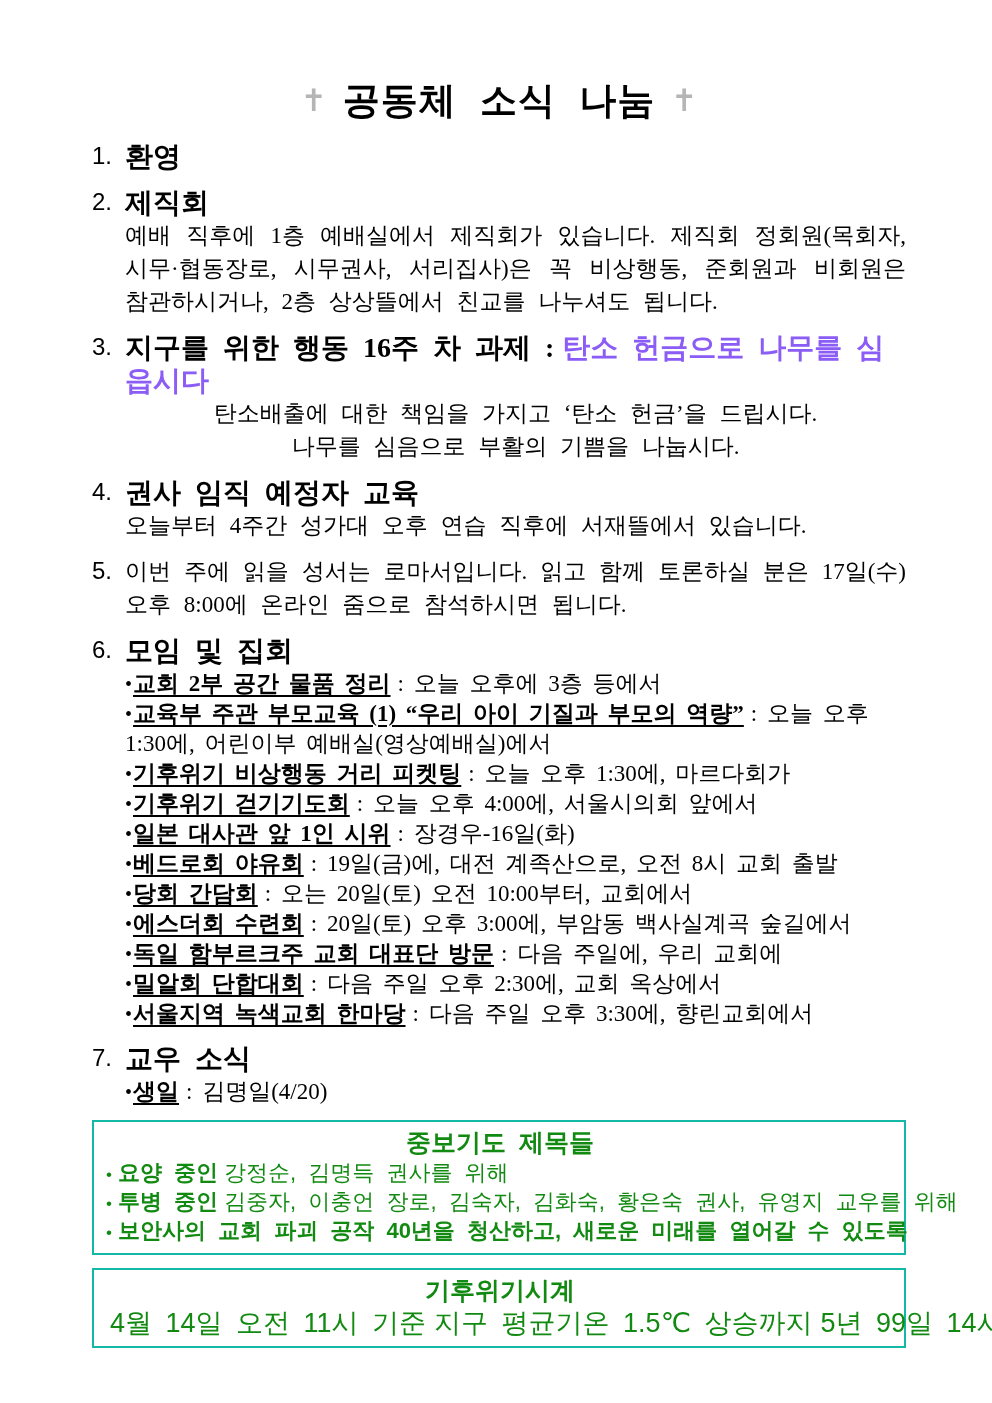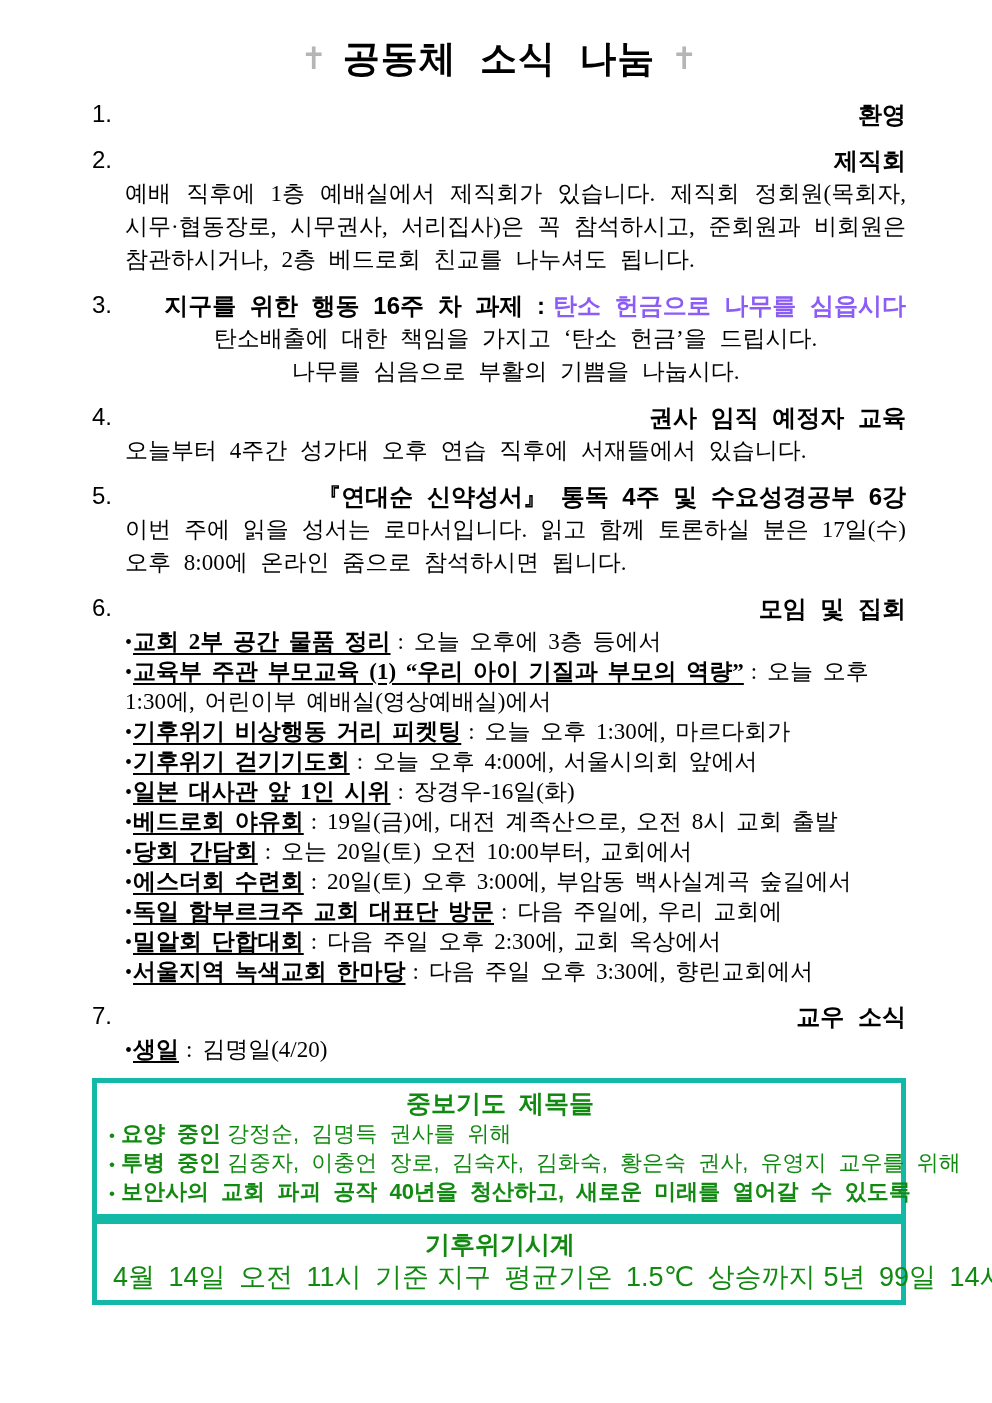--- a/index.html
+++ b/index.html
@@ -1,21 +1,21 @@
 <!DOCTYPE html>
 <html lang="ko"><head>
 <meta charset="utf-8">
 <style>
   html, body { margin: 0; padding: 0; background: #ffffff; }
   .page {
     position: relative;
     width: 992px;
     height: 1403px;
     box-sizing: border-box;
-    padding: 36px 86px 0 92px;
+    padding: 78px 86px 0 92px;
     background: #ffffff;
     color: #000000;
     font-family: "Liberation Serif", "DejaVu Serif", serif;
     overflow: hidden;
   }
   
   .doc-title {
     text-align: center;
     font-family: "Liberation Sans", "DejaVu Sans", sans-serif;
     font-weight: bold;
@@ -35,26 +35,25 @@
     letter-spacing: 0;
   }
   
   .item { position: relative; padding-left: 33px; margin-bottom: 13px; }
   .item-num {
     position: absolute; left: 0; top: 2px;
     font-family: "Liberation Sans", "DejaVu Sans", sans-serif;
     font-size: 24px;
   }
   .item-heading {
-    font-family: Liberation Sans, sans-serif;
+    font-family: Liberation Serif, serif;
     font-weight: bold;
-    font-size: 24px;
+    font-size: 28px;
     line-height: 33px;
     word-spacing: 7px;
-    text-align: right;
   }
   .item-heading .green-part { margin-left: 8px; }
   .green-part { color: #8b5cf6; }
   .item-body {
     font-size: 23px;
     line-height: 33px;
     text-align: justify;
     word-spacing: 7px;
   }
   .item-body.no-justify { text-align: center; }
@@ -63,21 +62,22 @@
   .bullet { font-size: 23px; line-height: 30px; word-spacing: 4px; }
   .bullet .marker { font-size: 20px; margin-right: 1px; }
   .bullet .lead {
     font-weight: bold;
     text-decoration: underline;
     text-underline-offset: 4px;
   }
   .bullet .rest { margin-left: 7px; }
   
   .box {
-    border: 5px solid #14b8a6;
+    border: 2px solid #14b8a6;
+    margin-top: 13px;
     padding: 3px 10px 7px 12px;
     font-family: "Liberation Sans", "DejaVu Sans", sans-serif;
     color: #128a12;
   }
   .box-title {
     text-align: center;
     font-weight: bold;
     font-size: 25px;
     line-height: 34px;
     word-spacing: 6px;
@@ -110,41 +110,40 @@
   </div>
 
   <div class="item">
     <span class="item-num">1.</span>
     <div class="item-heading">환영</div>
   </div>
 
   <div class="item">
     <span class="item-num">2.</span>
     <div class="item-heading">제직회</div>
-    <div class="item-body">예배 직후에 1층 예배실에서 제직회가 있습니다. 제직회 정회원(목회자, 시무·협동장로, 시무권사, 서리집사)은 꼭 참석하시고, 준회원과 비회원은 참관하시거나, 2층 베드로회 친교를 나누셔도 됩니다.</div>
+    <div class="item-body">예배 직후에 1층 예배실에서 제직회가 있습니다. 제직회 정회원(목회자, 시무·협동장로, 시무권사, 서리집사)은 꼭 비상행동, 준회원과 비회원은 참관하시거나, 2층 상상뜰에서 친교를 나누셔도 됩니다.</div>
   </div>
 
   <div class="item">
     <span class="item-num">3.</span>
     <div class="item-heading">
       <span>지구를 위한 행동 16주 차 과제 :</span><span class="green-part">탄소 헌금으로 나무를 심읍시다</span>
     </div>
     <div class="item-body no-justify">탄소배출에 대한 책임을 가지고 ‘탄소 헌금’을 드립시다.</div>
     <div class="item-body no-justify">나무를 심음으로 부활의 기쁨을 나눕시다.</div>
   </div>
 
   <div class="item">
     <span class="item-num">4.</span>
     <div class="item-heading">권사 임직 예정자 교육</div>
     <div class="item-body">오늘부터 4주간 성가대 오후 연습 직후에 서재뜰에서 있습니다.</div>
   </div>
 
   <div class="item">
     <span class="item-num">5.</span>
-    <div class="item-heading">『연대순 신약성서』 통독 4주 및 수요성경공부 6강</div>
     <div class="item-body">이번 주에 읽을 성서는 로마서입니다. 읽고 함께 토론하실 분은 17일(수) 오후 8:00에 온라인 줌으로 참석하시면 됩니다.</div>
   </div>
 
   <div class="item">
     <span class="item-num">6.</span>
     <div class="item-heading">모임 및 집회</div>
     <div class="bullets">
       <div class="bullet"><span class="marker">•</span><span class="lead">교회 2부 공간 물품 정리</span><span class="rest">: 오늘 오후에 3층 등에서</span></div>
       <div class="bullet"><span class="marker">•</span><span class="lead">교육부 주관 부모교육 (1) “우리 아이 기질과 부모의 역량”</span><span class="rest">: 오늘 오후 1:30에, 어린이부 예배실(영상예배실)에서</span></div>
       <div class="bullet"><span class="marker">•</span><span class="lead">기후위기 비상행동 거리 피켓팅</span><span class="rest">: 오늘 오후 1:30에, 마르다회가</span></div>

